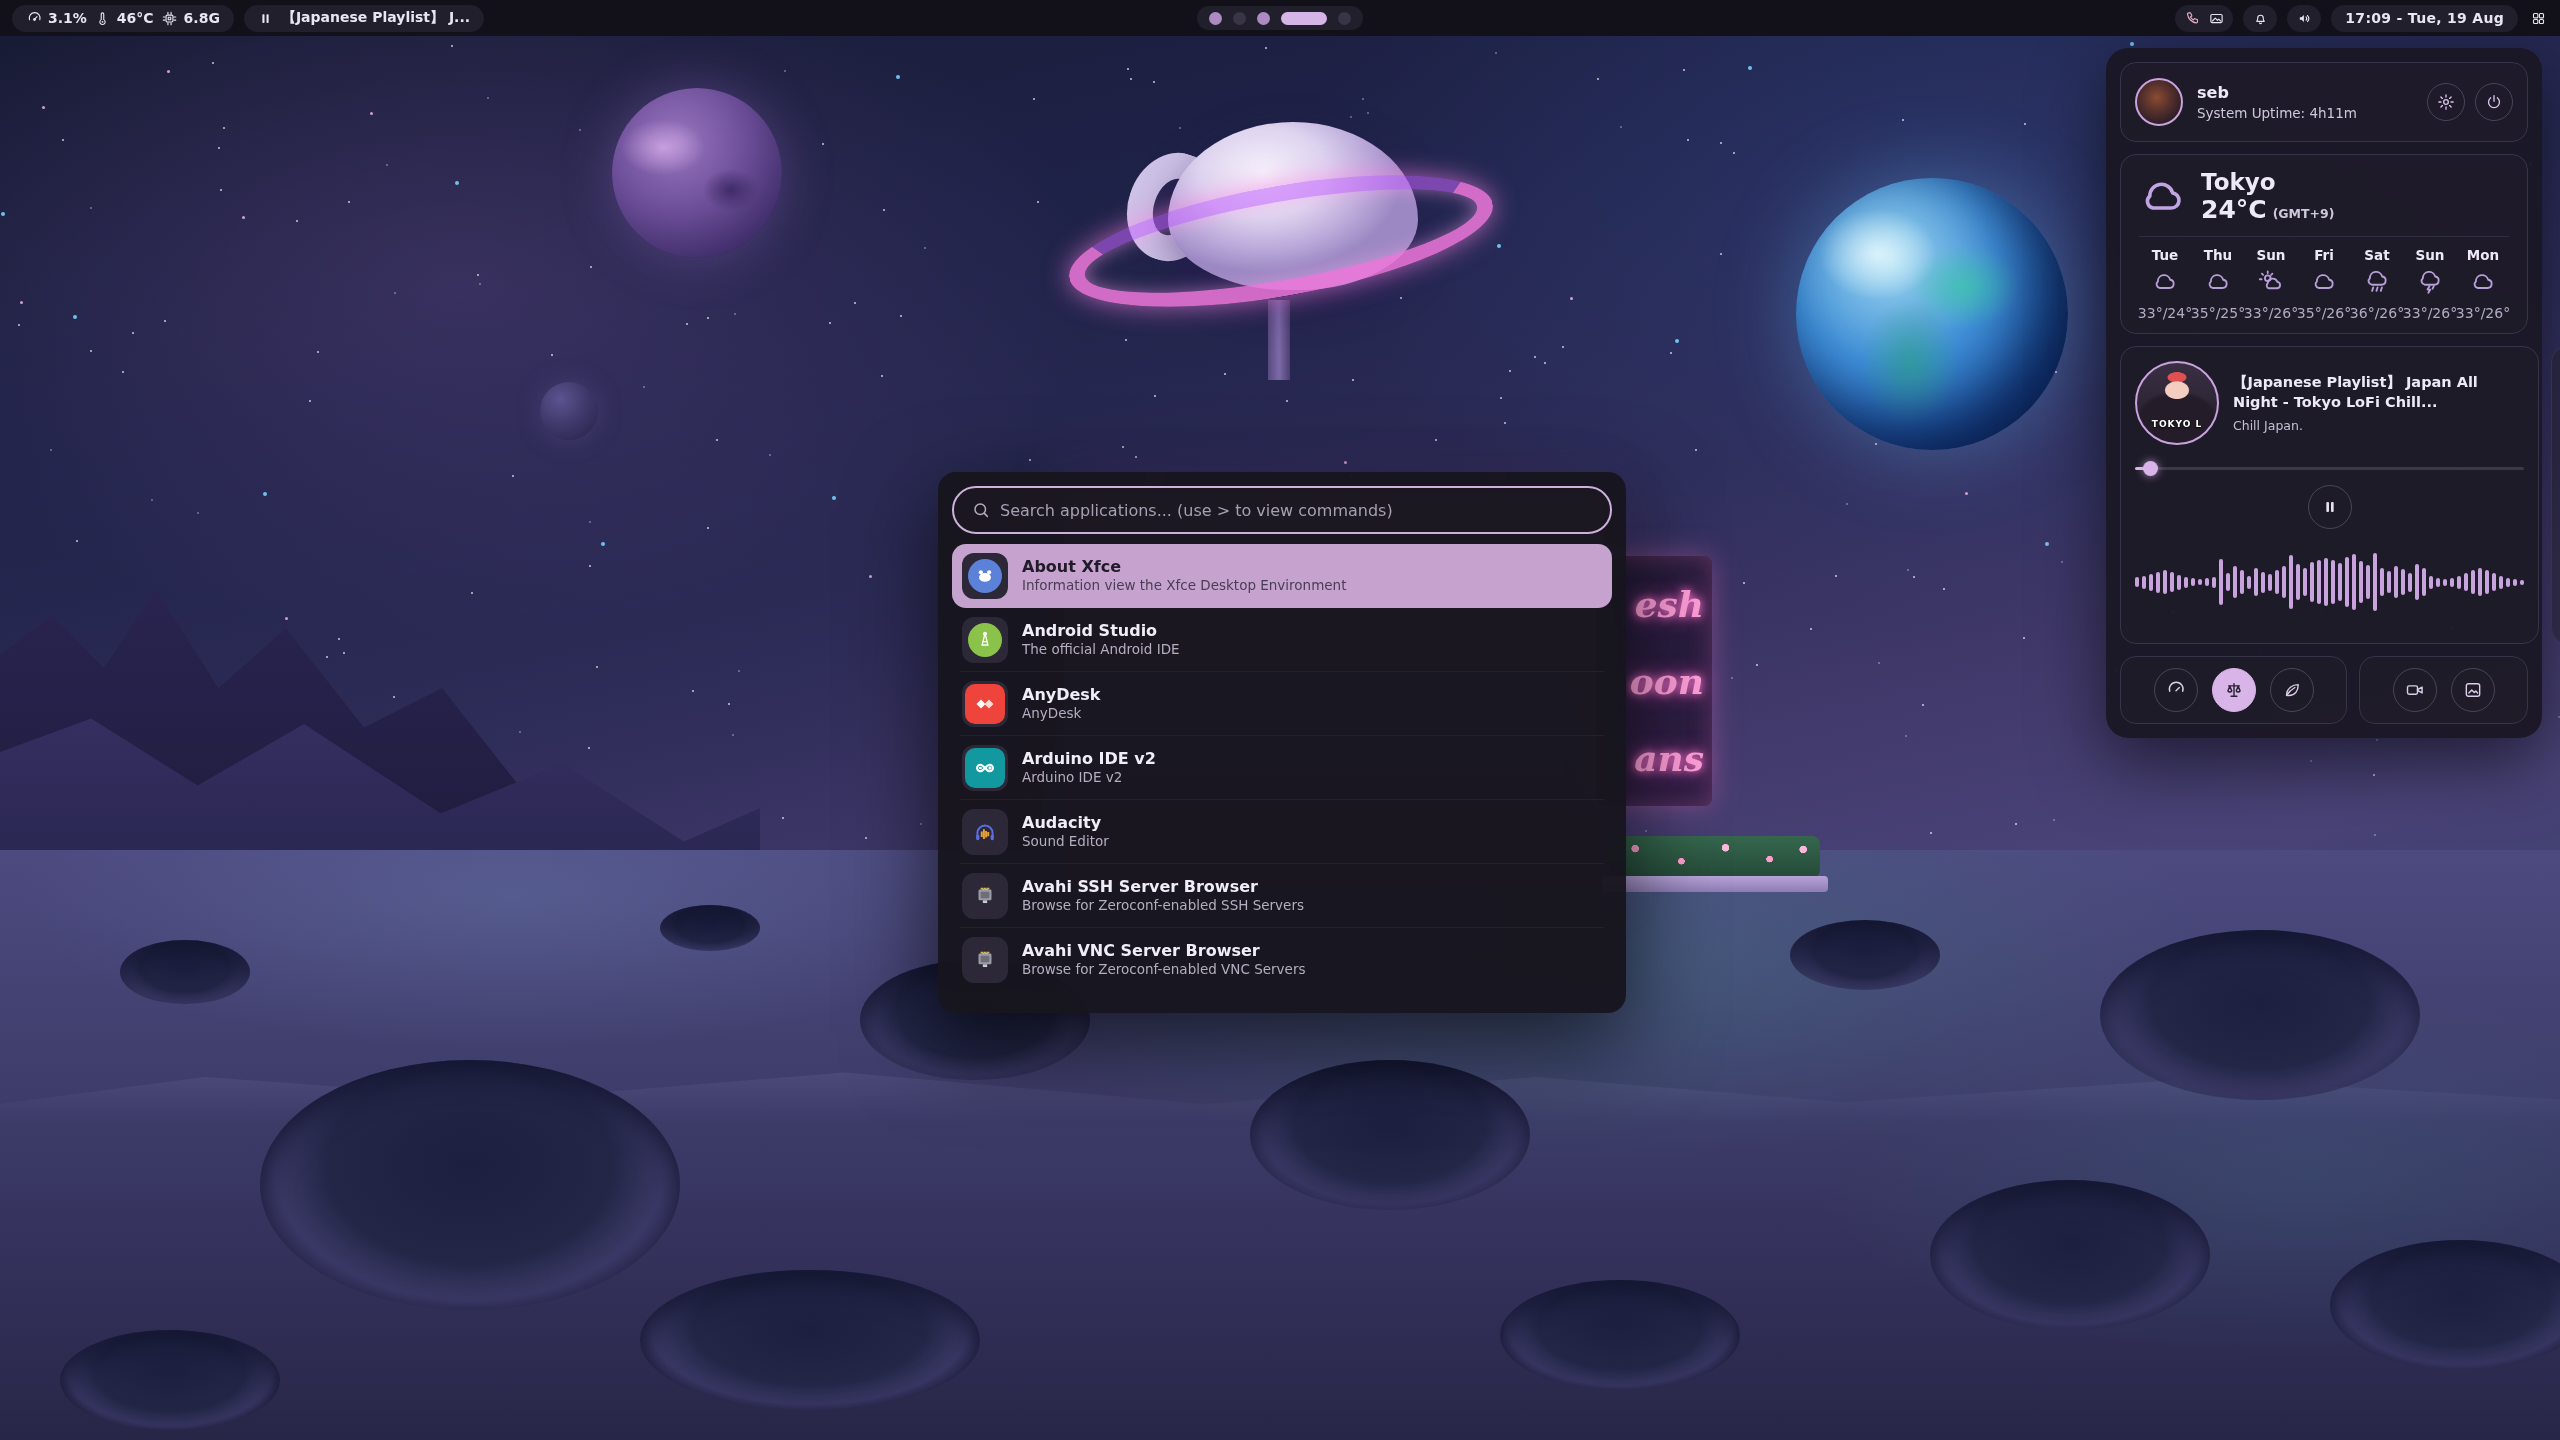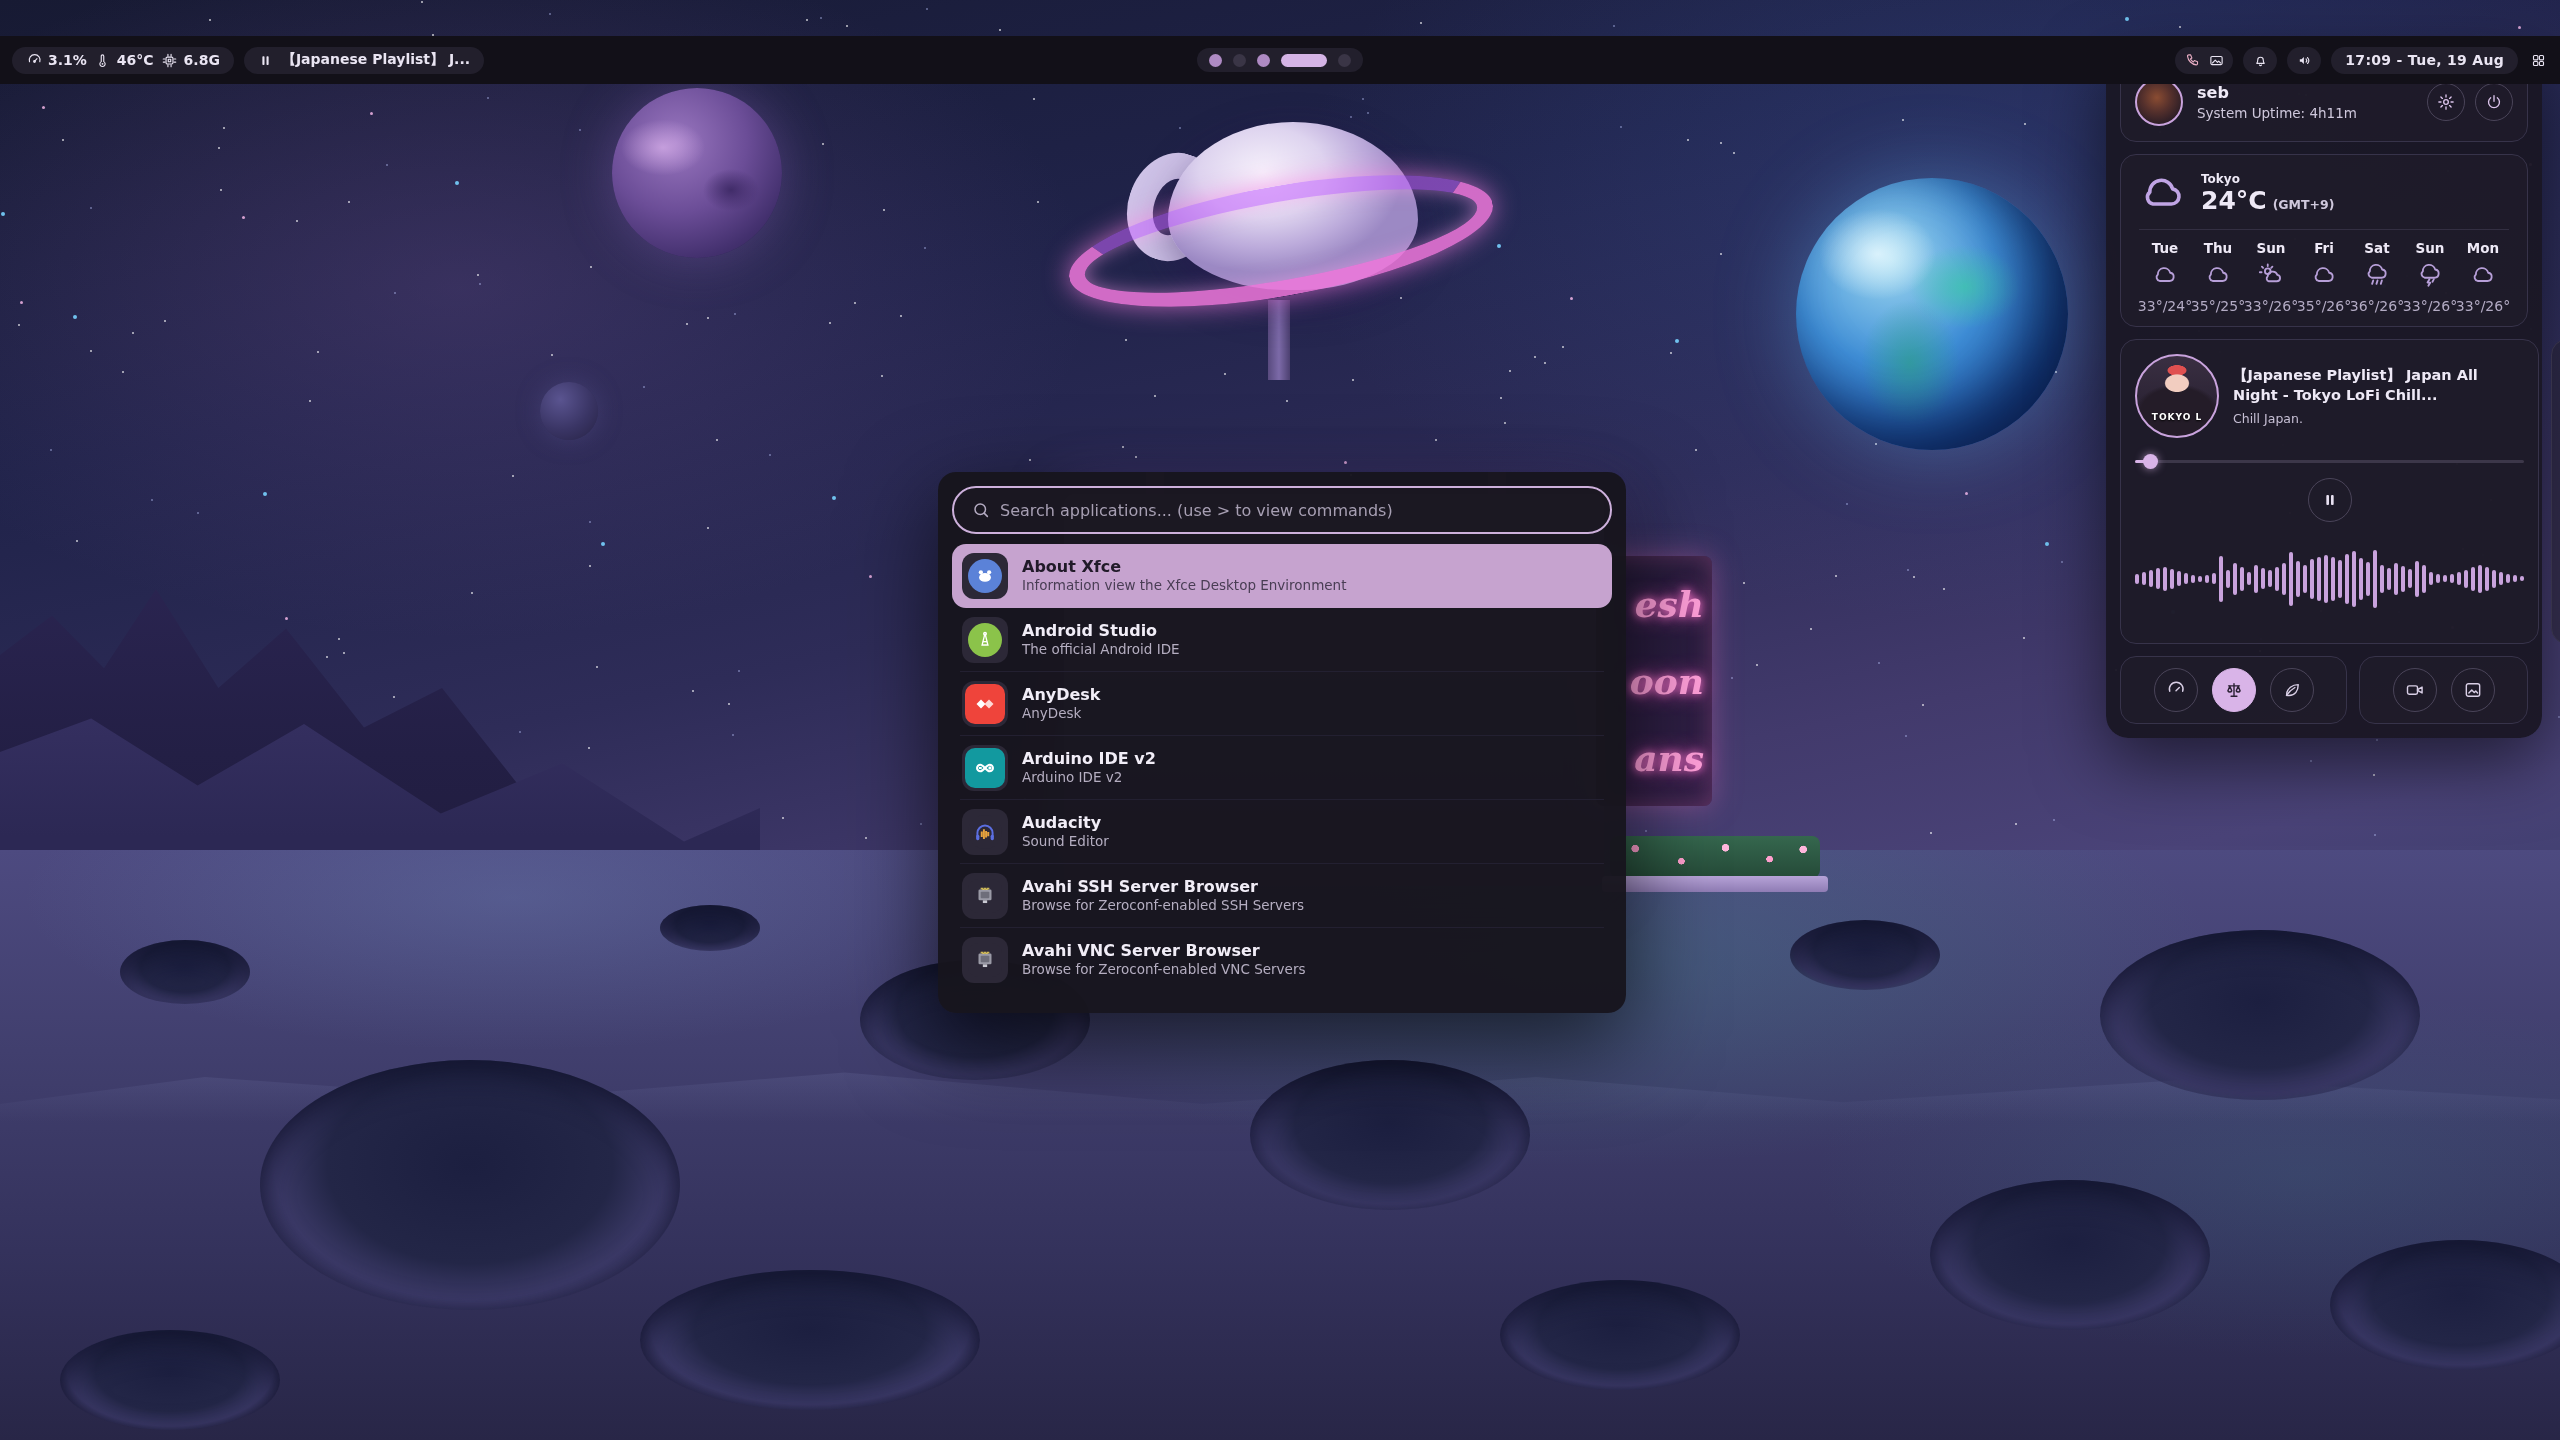--- a/index.html
+++ b/index.html
@@ -91,22 +91,22 @@
     background:
       radial-gradient(8px 8px at 12% 30%, #ff9fce 0 45%, transparent 50%),
       radial-gradient(7px 7px at 34% 60%, #ff9fce 0 45%, transparent 50%),
       radial-gradient(8px 8px at 55% 28%, #ffb6dc 0 45%, transparent 50%),
       radial-gradient(7px 7px at 76% 55%, #ff9fce 0 45%, transparent 50%),
       radial-gradient(8px 8px at 92% 32%, #ffb6dc 0 45%, transparent 50%),
       linear-gradient(180deg,#35674e 0%,#254a38 100%); }
   .planter { position:absolute; left:1602px; top:876px; width:226px; height:16px; border-radius:4px; background:linear-gradient(180deg,#b7a3d8,#8f7cb4); }
 
   
-  .topbar { position:absolute; left:0; top:0; width:2560px; height:48px; background:#121018;
-    display:flex; align-items:center; padding:15px 12px; color:#eae5f3; font-size:14px; z-index:50;margin-top:36px; }
+  .topbar { position:absolute; left:0; top:0; width:2560px; height:36px; background:#121018;
+    display:flex; align-items:center; padding:15px 12px; color:#eae5f3; font-size:14px; z-index:50; }
   .tb-left, .tb-right { display:flex; align-items:center; gap:10px; }
   .tb-center { position:absolute; left:50%; transform:translateX(-50%); }
   .pill { background:#221f2c; border-radius:999px; display:flex; align-items:center; gap:8px; padding:4px 14px; height:27px; }
   .pill.icon-only { padding:4px 9px; }
   .stat-group { display:flex; align-items:center; gap:6px; font-weight:bold; }
   .tb-icon { display:inline-flex; width:16px; height:16px; align-items:center; justify-content:center; }
   .tb-icon svg { width:15px; height:15px; stroke:#eae5f3; fill:none; stroke-width:1.8; stroke-linecap:round; stroke-linejoin:round; }
   .tb-icon.pink svg { stroke:#e9aec4; }
   .tb-icon.fill svg { fill:#eae5f3; stroke:none; }
   .ws-pill { display:flex; align-items:center; gap:11px; padding:6px 12px; height:24px; }
@@ -152,21 +152,21 @@
   .user-name { font-size:16px; font-weight:bold; }
   .user-uptime { font-size:13.5px; color:#cfc8dc; margin-top:3px; }
   .user-actions { margin-left:auto; display:flex; gap:10px; }
   .round-btn { width:38px; height:38px; border-radius:50%; border:1px solid #4a4459; display:flex;
     align-items:center; justify-content:center; background:transparent; }
   .round-btn svg { width:18px; height:18px; stroke:#dcc4ec; fill:none; stroke-width:1.8; stroke-linecap:round; stroke-linejoin:round; }
 
   .weather-card { padding:14px 18px 12px; flex:none; }
   .weather-head { display:flex; align-items:center; gap:14px; }
   .weather-head svg { width:48px; height:48px; stroke:#c0a4e4; fill:none; stroke-width:1.8; stroke-linecap:round; stroke-linejoin:round; }
-  .weather-city { font-size:12px; font-weight:bold; }
+  .weather-city { font-size:23px; font-weight:bold; }
   .weather-temp { font-size:25px; font-weight:bold; }
   .weather-tz { font-size:12.5px; font-weight:bold; color:#cfc8dc; margin-left:6px;text-align:right; }
   .weather-div { height:1px; background:#332f42; margin:12px 0 10px; }
   .forecast { display:flex; justify-content:space-between; }
   .fc-day { display:flex; flex-direction:column; align-items:center; gap:6px; width:52px; }
   .fc-name { font-size:13.5px; font-weight:bold; }
   .fc-day svg { width:26px; height:26px; stroke:#b79fd8; fill:none; stroke-width:1.7; stroke-linecap:round; stroke-linejoin:round; }
   .fc-temps { font-size:14px; color:#b3abc4; }
 
   .mid-row { display:flex; gap:12px; flex:1; }

